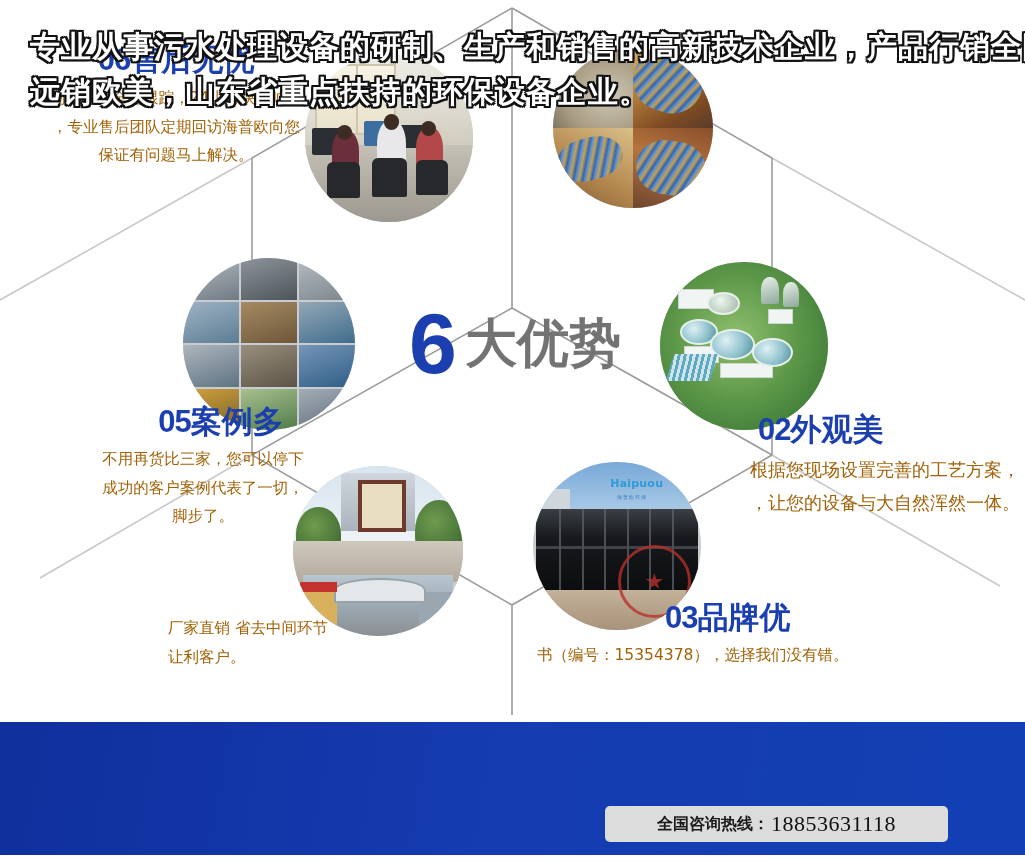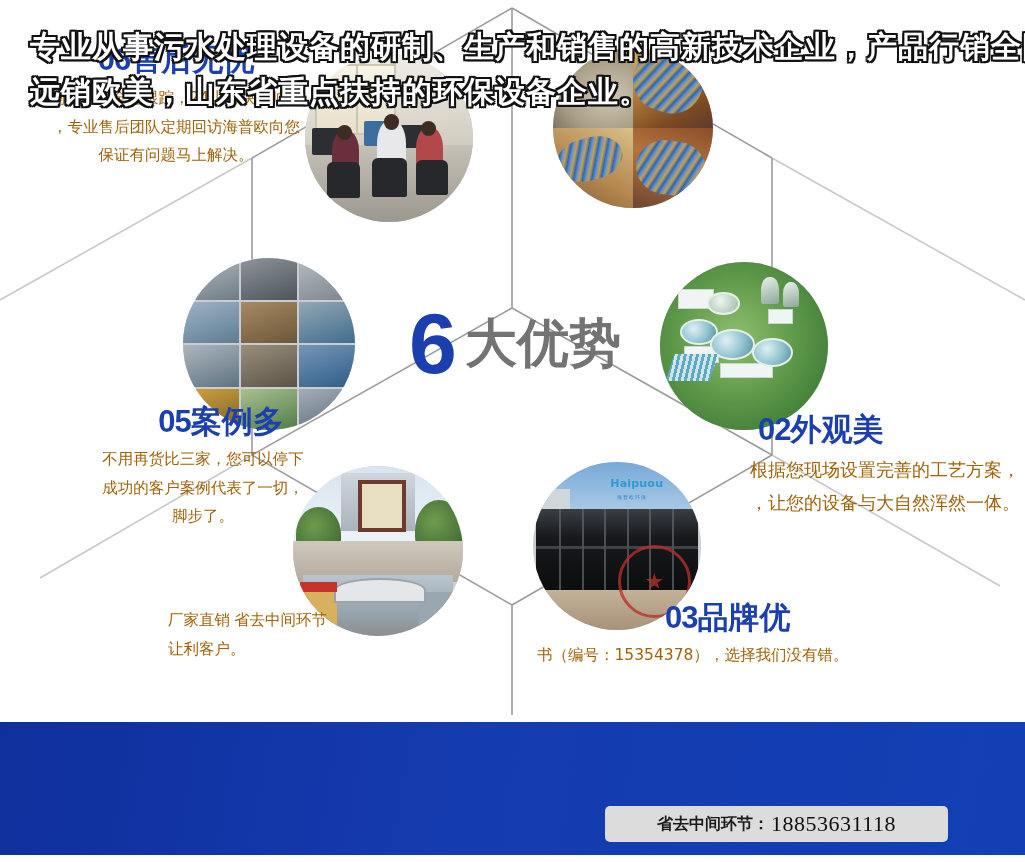--- a/index.html
+++ b/index.html
@@ -336,21 +336,21 @@
   <div class="item" style="left:537px;top:602px;width:470px;text-align:left;">
     <div class="head" style="font-size:31px;margin-left:128px;">
       <span class="n">03</span><span>品牌优</span>
     </div>
     <div class="desc" style="font-size:15.5px;line-height:1.85;margin-top:8px;">
       <div>书（编号：15354378），选择我们没有错。</div>
     </div>
   </div>
 
   <div class="item" style="left:124px;top:606px;width:360px;text-align:left;">
-    <div class="desc" style="font-size:15.5px;line-height:1.85;margin-left:44px;font-family:Liberation Serif, serif;">
+    <div class="desc" style="font-size:15.5px;line-height:1.85;margin-top:8px;margin-left:44px;">
       <div>厂家直销 省去中间环节</div>
       <div>让利客户。</div>
     </div>
   </div>
 
   <div class="item" style="left:34px;top:406px;width:330px;text-align:center;">
     <div class="head" style="font-size:31px;margin-left:44px;">
       <span class="n">05</span><span>案例多</span>
     </div>
     <div class="desc" style="font-size:15.5px;line-height:1.85;margin-top:8px;margin-left:8px;">
@@ -377,17 +377,17 @@
       
     </div>
   </div>
 
   <div class="banner-text">
     <div>专业从事污水处理设备的研制、生产和销售的高新技术企业，产品行销全国并</div>
     <div>远销欧美，山东省重点扶持的环保设备企业。</div>
   </div>
 
   <div class="hotline">
-    <span class="lbl">省去中间环节：</span>
+    <span class="lbl">全国咨询热线：</span>
     <span class="num">18853631118</span>
   </div>
 
 </div>
 
 </body></html>

